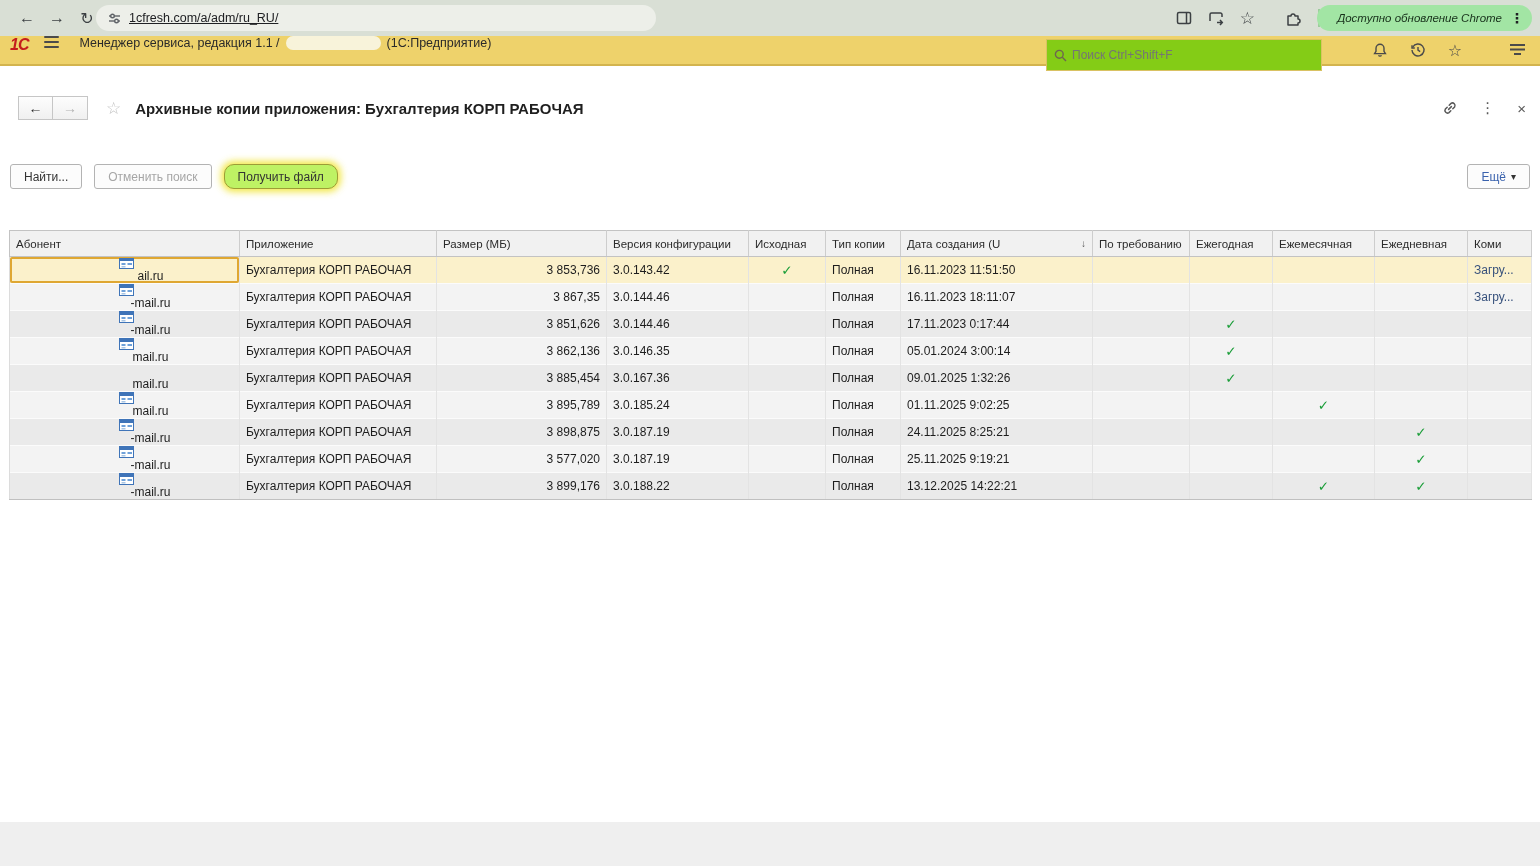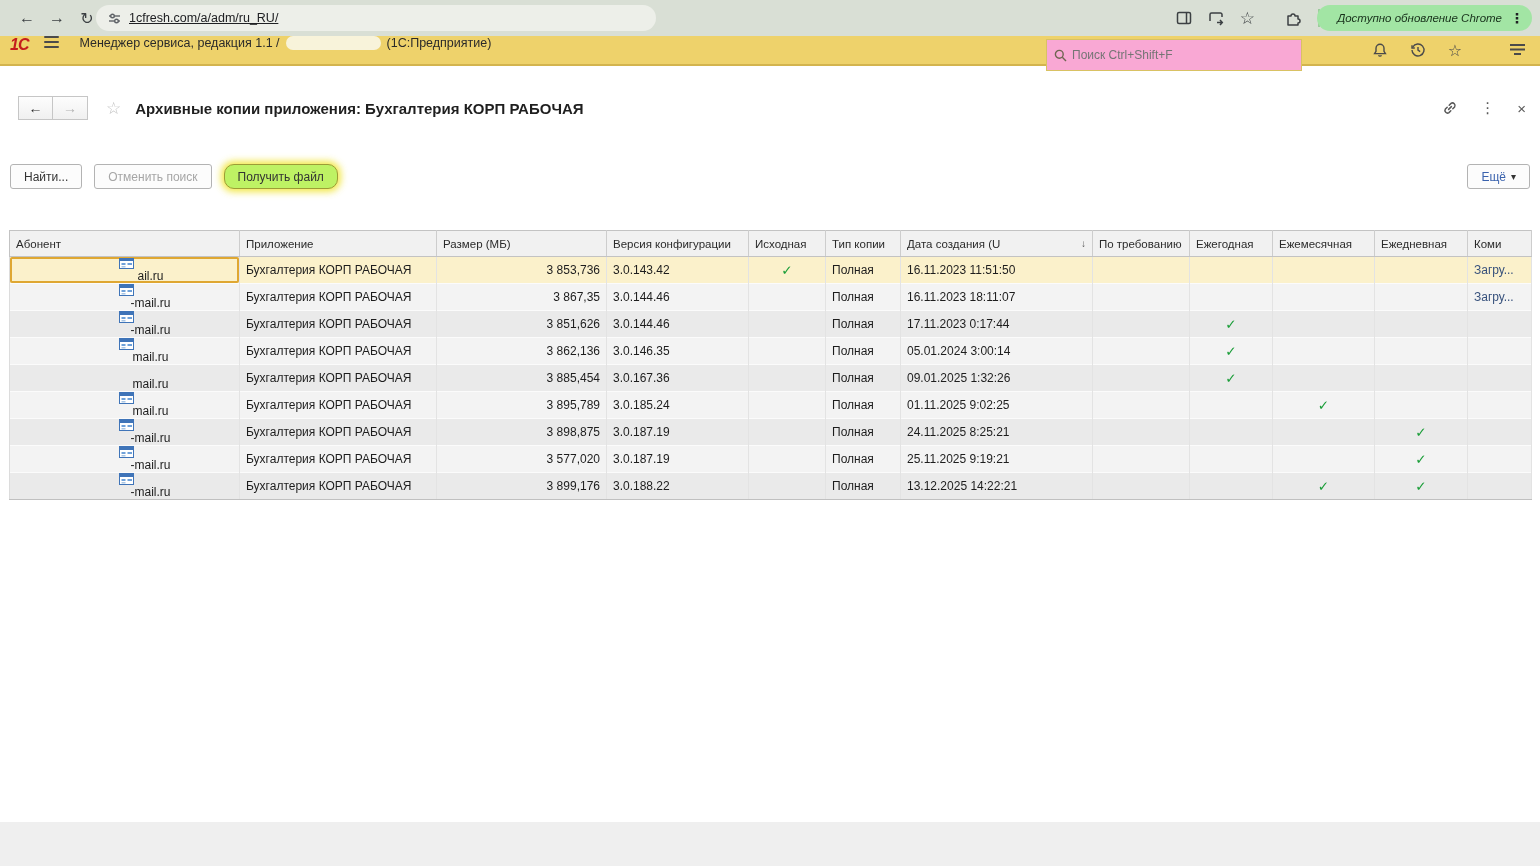--- a/index.html
+++ b/index.html
@@ -19,21 +19,21 @@
   .update-pill .txt { font-size:11.5px; color:#17301a; font-style:italic;margin-left:8px; }
   .kebab { font-size:14px; color:#202124; font-weight:bold; }
 
   
   .app-bar { position:absolute; top:36px; left:0; width:1540px; height:30px; background:#eed26b; border-bottom:2px solid #d3b44e; display:flex; align-items:flex-start; }
   .logo-1c { margin-left:10px; font-weight:800; font-style:italic; font-size:16px; color:#c41d1d; letter-spacing:-1px; }
   .hamburger { margin-left:16px; display:flex; flex-direction:column; gap:3px; cursor:pointer; }
   .hamburger span { width:15px; height:2px; background:#4a4a4a; border-radius:1px; }
   .app-title { margin-left:20px; font-size:12.5px; color:#2a2a2a; display:flex; align-items:center; }
   .redaction { display:inline-block; width:95px; height:14px; background:#f8f3da; border-radius:7px; margin:0 6px; }
-  .search-box { position:absolute; left:1046px; top:3px; width:256px; height:23px; background:#f9a8d4; border:1px solid #d9c263; display:flex; align-items:center; padding:15px 7px; gap:5px; }
+  .search-box { position:absolute; left:1046px; top:3px; width:276px; height:23px; background:#84cc16; border:1px solid #d9c263; display:flex; align-items:center; padding:15px 7px; gap:5px; }
   .search-box input { border:none; background:transparent; outline:none; font-size:12px; color:#555; width:100%; font-family:inherit; }
   .ab-icons { position:absolute; right:78px; top:0; height:28px; display:flex; align-items:center; gap:22px; }
   .svc-icon { position:absolute; right:14px; top:6px; }
 
   
   .form-header { position:absolute; top:94px; left:18px; right:14px; height:28px; display:flex; align-items:center; }
   .hist-btn { width:35px; height:24px; border:1px solid #c6c6c6; background:linear-gradient(#fdfdfd,#f0f0f0); font-size:14px; display:flex; align-items:center; justify-content:center; cursor:pointer; }
   .hist-btn.fwd { border-left:none; color:#b3b3b3; }
   .hist-btn.bk { color:#2d2d2d; }
   .fav-star { margin-left:18px; color:#c3c3c3; font-size:17px; }

